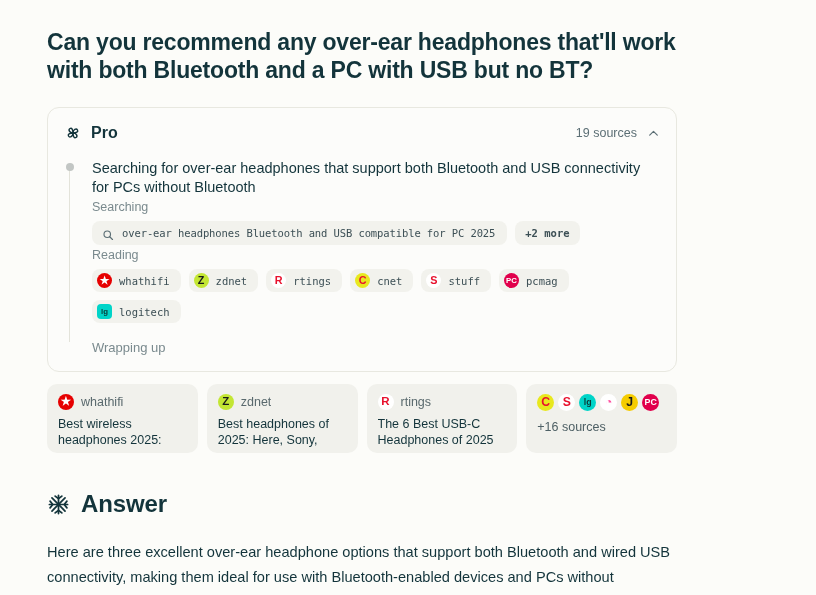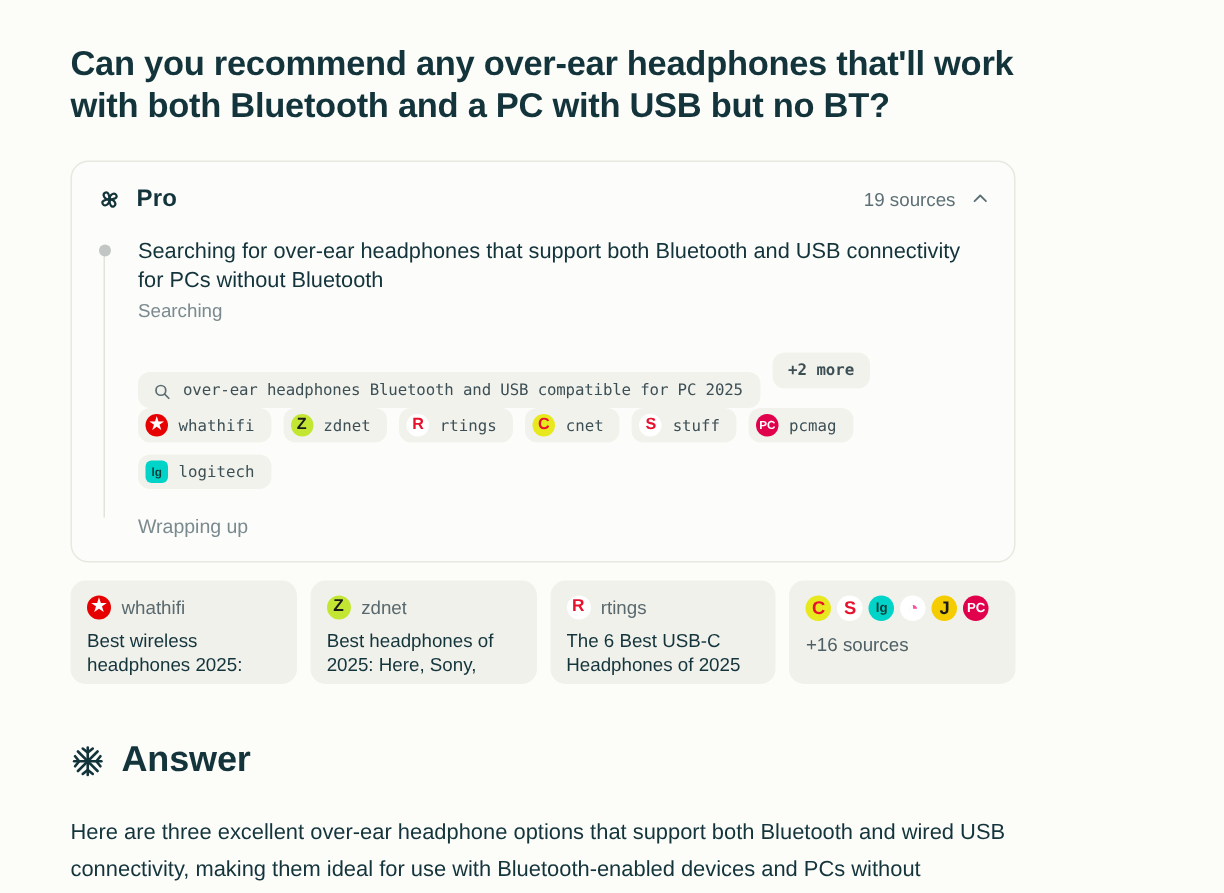--- a/index.html
+++ b/index.html
@@ -124,21 +124,20 @@
   }
 
   .query-chip {
     display: inline-flex;
     align-items: center;
     gap: 8px;
     background: #f2f2ed;
     border-radius: 8px;
     padding: 5px 12px 5px 10px;
     height: 24px;
-    margin-top: 27px;
   }
   .query-chip .q-text {
     font-family: "DejaVu Sans Mono", monospace;
     font-size: 10.5px;
     color: #3c4f55;
     letter-spacing: -0.1px;
     white-space: nowrap;
   }
   .search-glyph { width: 12px; height: 12px; display: block; flex: 0 0 auto; }
 
@@ -299,20 +298,21 @@
             <svg viewBox="0 0 24 24" width="12" height="12" fill="none" stroke="#5c6f75" stroke-width="2.3" stroke-linecap="round">
               <circle cx="10.5" cy="10.5" r="6.5"></circle>
               <line x1="15.5" y1="15.5" x2="21" y2="21"></line>
             </svg>
           </span>
           <span class="q-text">over-ear headphones Bluetooth and USB compatible for PC 2025</span>
         </div>
         <div class="more-chip">+2 more</div>
       </div>
 
+      <div class="section-label">Reading</div>
       <div class="chip-row" id="reading-chips">
           <div class="read-chip">
             <span class="fav" style="background: rgb(230, 0, 0); color: rgb(255, 255, 255); width: 15px; height: 15px; display: inline-flex; align-items: center; justify-content: center; font-family: &quot;Liberation Sans&quot;, sans-serif; font-weight: bold; line-height: 1; font-size: 10.8px;">★</span>
             <span class="r-text">whathifi</span>
           </div>
           <div class="read-chip">
             <span class="fav" style="background: rgb(195, 230, 51); color: rgb(26, 26, 26); width: 15px; height: 15px; display: inline-flex; align-items: center; justify-content: center; font-family: &quot;Liberation Sans&quot;, sans-serif; font-weight: bold; line-height: 1; font-size: 10.8px;">Z</span>
             <span class="r-text">zdnet</span>
           </div>
           <div class="read-chip">

